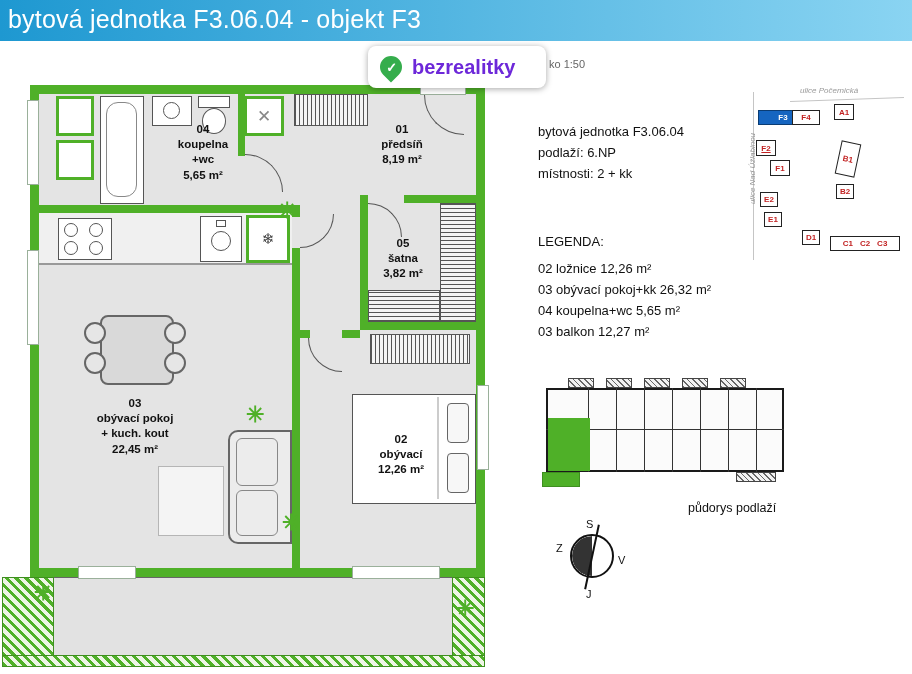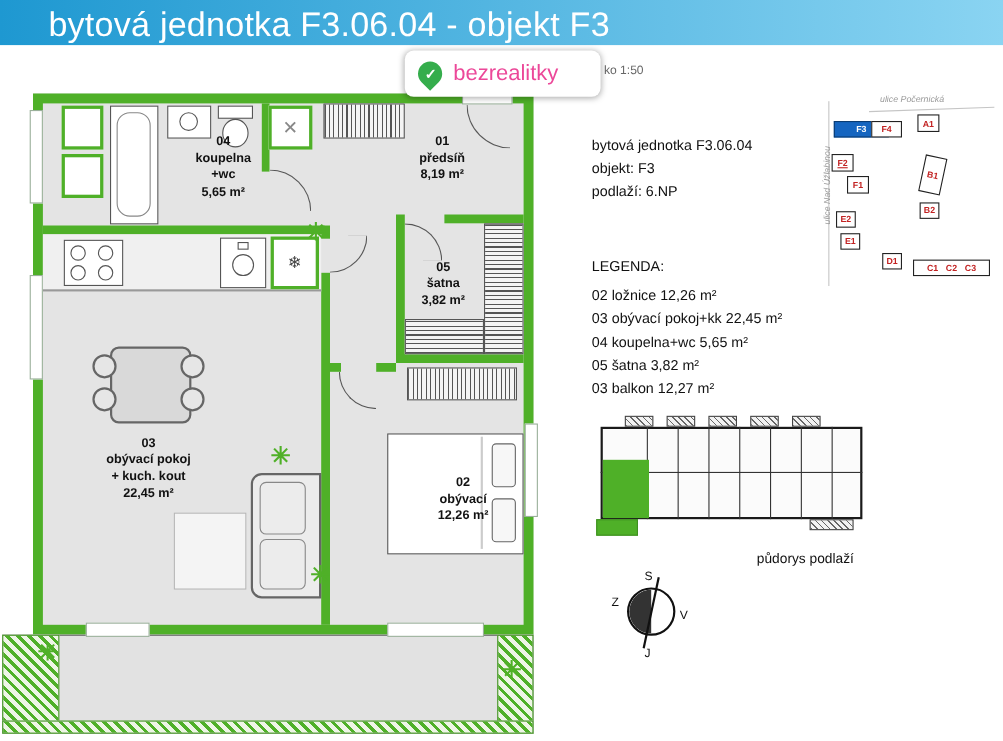--- a/index.html
+++ b/index.html
@@ -1,21 +1,21 @@
 <!DOCTYPE html>
 <html><head>
 <meta charset="utf-8">
 <style>
   :root { --g:#4fb028; --gdark:#3f8f20; }
   * { margin:0; padding:0; box-sizing:border-box; }
   body { font-family:"Liberation Sans", sans-serif; background:#fff; }
   .page { position:relative; width:912px; height:674px; background:#fff; overflow:hidden; }
   .abs { position:absolute; }
   .header { left:0; top:0; width:912px; height:41px; background:linear-gradient(90deg,#1e98d1 0%,#8ad4f2 100%); }
-  .header-title { left:8px; top:5px; font-size:31px; color:#fff; letter-spacing:.2px;margin-left:36px; }
+  .header-title { left:8px; top:5px; font-size:25px; color:#fff; letter-spacing:.2px; }
   .apt { border:9px solid var(--g); background:#e4e4e4; }
   .wall { background:var(--g); }
   .win { background:#fff; border:1px solid #9ab09a; }
   .rlabel { text-align:center; font-size:11.5px; font-weight:bold; color:#111; line-height:1.32; }
   .fix { background:#fff; border:1.5px solid #555; }
   .circ { border:1.5px solid #555; border-radius:50%; background:#fff; position:absolute; }
   .hatch-v { background-color:#f4f4f4; background-image:repeating-linear-gradient(90deg,#555 0 1px,transparent 1px 4px); border:1px solid #555; }
   .hatch-h { background-color:#f4f4f4; background-image:repeating-linear-gradient(0deg,#555 0 1px,transparent 1px 4px); border:1px solid #555; }
   .ghatch { background-color:#eef5e6; background-image:repeating-linear-gradient(45deg,var(--g) 0 3px,transparent 3px 7px); border:1px solid var(--gdark); }
   .ghatch2 { background-color:#f2f2f2; background-image:repeating-linear-gradient(45deg,#666 0 1px,transparent 1px 4px); border:1px solid #444; }
@@ -140,48 +140,47 @@
     <div>05</div>
     <div>šatna</div>
     <div>3,82 m²</div>
   </div>
   <div class="abs rlabel" style="left:80px;top:396px;width:110px;">
     <div>03</div>
     <div>obývací pokoj</div>
     <div>+ kuch. kout</div>
     <div>22,45 m²</div>
   </div>
-  <div class="abs rlabel" style="left:375px;top:432px;width:92px;">
+  <div class="abs rlabel" style="left:355px;top:432px;width:92px;">
     <div>02</div>
     <div>obývací</div>
     <div>12,26 m²</div>
   </div>
 
   <div class="abs" style="left:549px;top:58px;font-size:11px;color:#666;">ko 1:50</div>
 
   <div class="abs" style="left:368px;top:46px;width:178px;height:42px;background:#fff;border-radius:8px;box-shadow:0 1px 6px rgba(0,0,0,.35);display:flex;align-items:center;padding-left:12px;gap:10px;">
     <div style="width:22px;height:22px;background:#35ad4c;border-radius:50% 50% 50% 0;transform:rotate(-45deg);display:flex;align-items:center;justify-content:center;flex:0 0 auto;">
       <span style="transform:rotate(45deg);color:#fff;font-size:13px;font-weight:bold;">✓</span>
     </div>
-    <span style="font-size:20px;font-weight:normal;color:#ec4899;">bezrealitky</span>
+    <span style="font-size:20px;font-weight:bold;color:#6d28d9;">bezrealitky</span>
   </div>
 
   <div class="abs" style="left:538px;top:121px;">
     <div class="info-line">bytová jednotka F3.06.04</div>
-    <div class="info-line">objekt: F3</div>
     <div class="info-line">podlaží: 6.NP</div>
+    <div class="info-line">místnosti: 2 + kk</div>
   </div>
 
   <div class="abs" style="left:538px;top:231px;">
     <div class="info-line">LEGENDA:</div>
     <div style="margin-top:6px;">
       <div class="legend-item">02 ložnice 12,26 m²</div>
-      <div class="legend-item">03 obývací pokoj+kk 22,45 m²</div>
+      <div class="legend-item">03 obývací pokoj+kk 26,32 m²</div>
       <div class="legend-item">04 koupelna+wc 5,65 m²</div>
-      <div class="legend-item">05 šatna 3,82 m²</div>
       <div class="legend-item">03 balkon 12,27 m²</div>
     </div>
   </div>
 
   <div class="abs" style="left:742px;top:86px;width:166px;height:180px;">
     <div class="abs street" style="left:58px;top:0;">ulice Počernická</div>
     <div class="abs" style="left:48px;top:13px;width:114px;height:1px;background:#c5c5c5;transform:rotate(-2deg);"></div>
     <div class="abs" style="left:11px;top:6px;width:1px;height:168px;background:#c5c5c5;"></div>
     <div class="abs street" style="left:-40px;top:78px;width:100px;text-align:center;transform:rotate(-90deg);">ulice Nad Úžlabinou</div>
     <div class="abs blk blk-hl" style="left:16px;top:24px;width:50px;height:15px;">F3</div>

